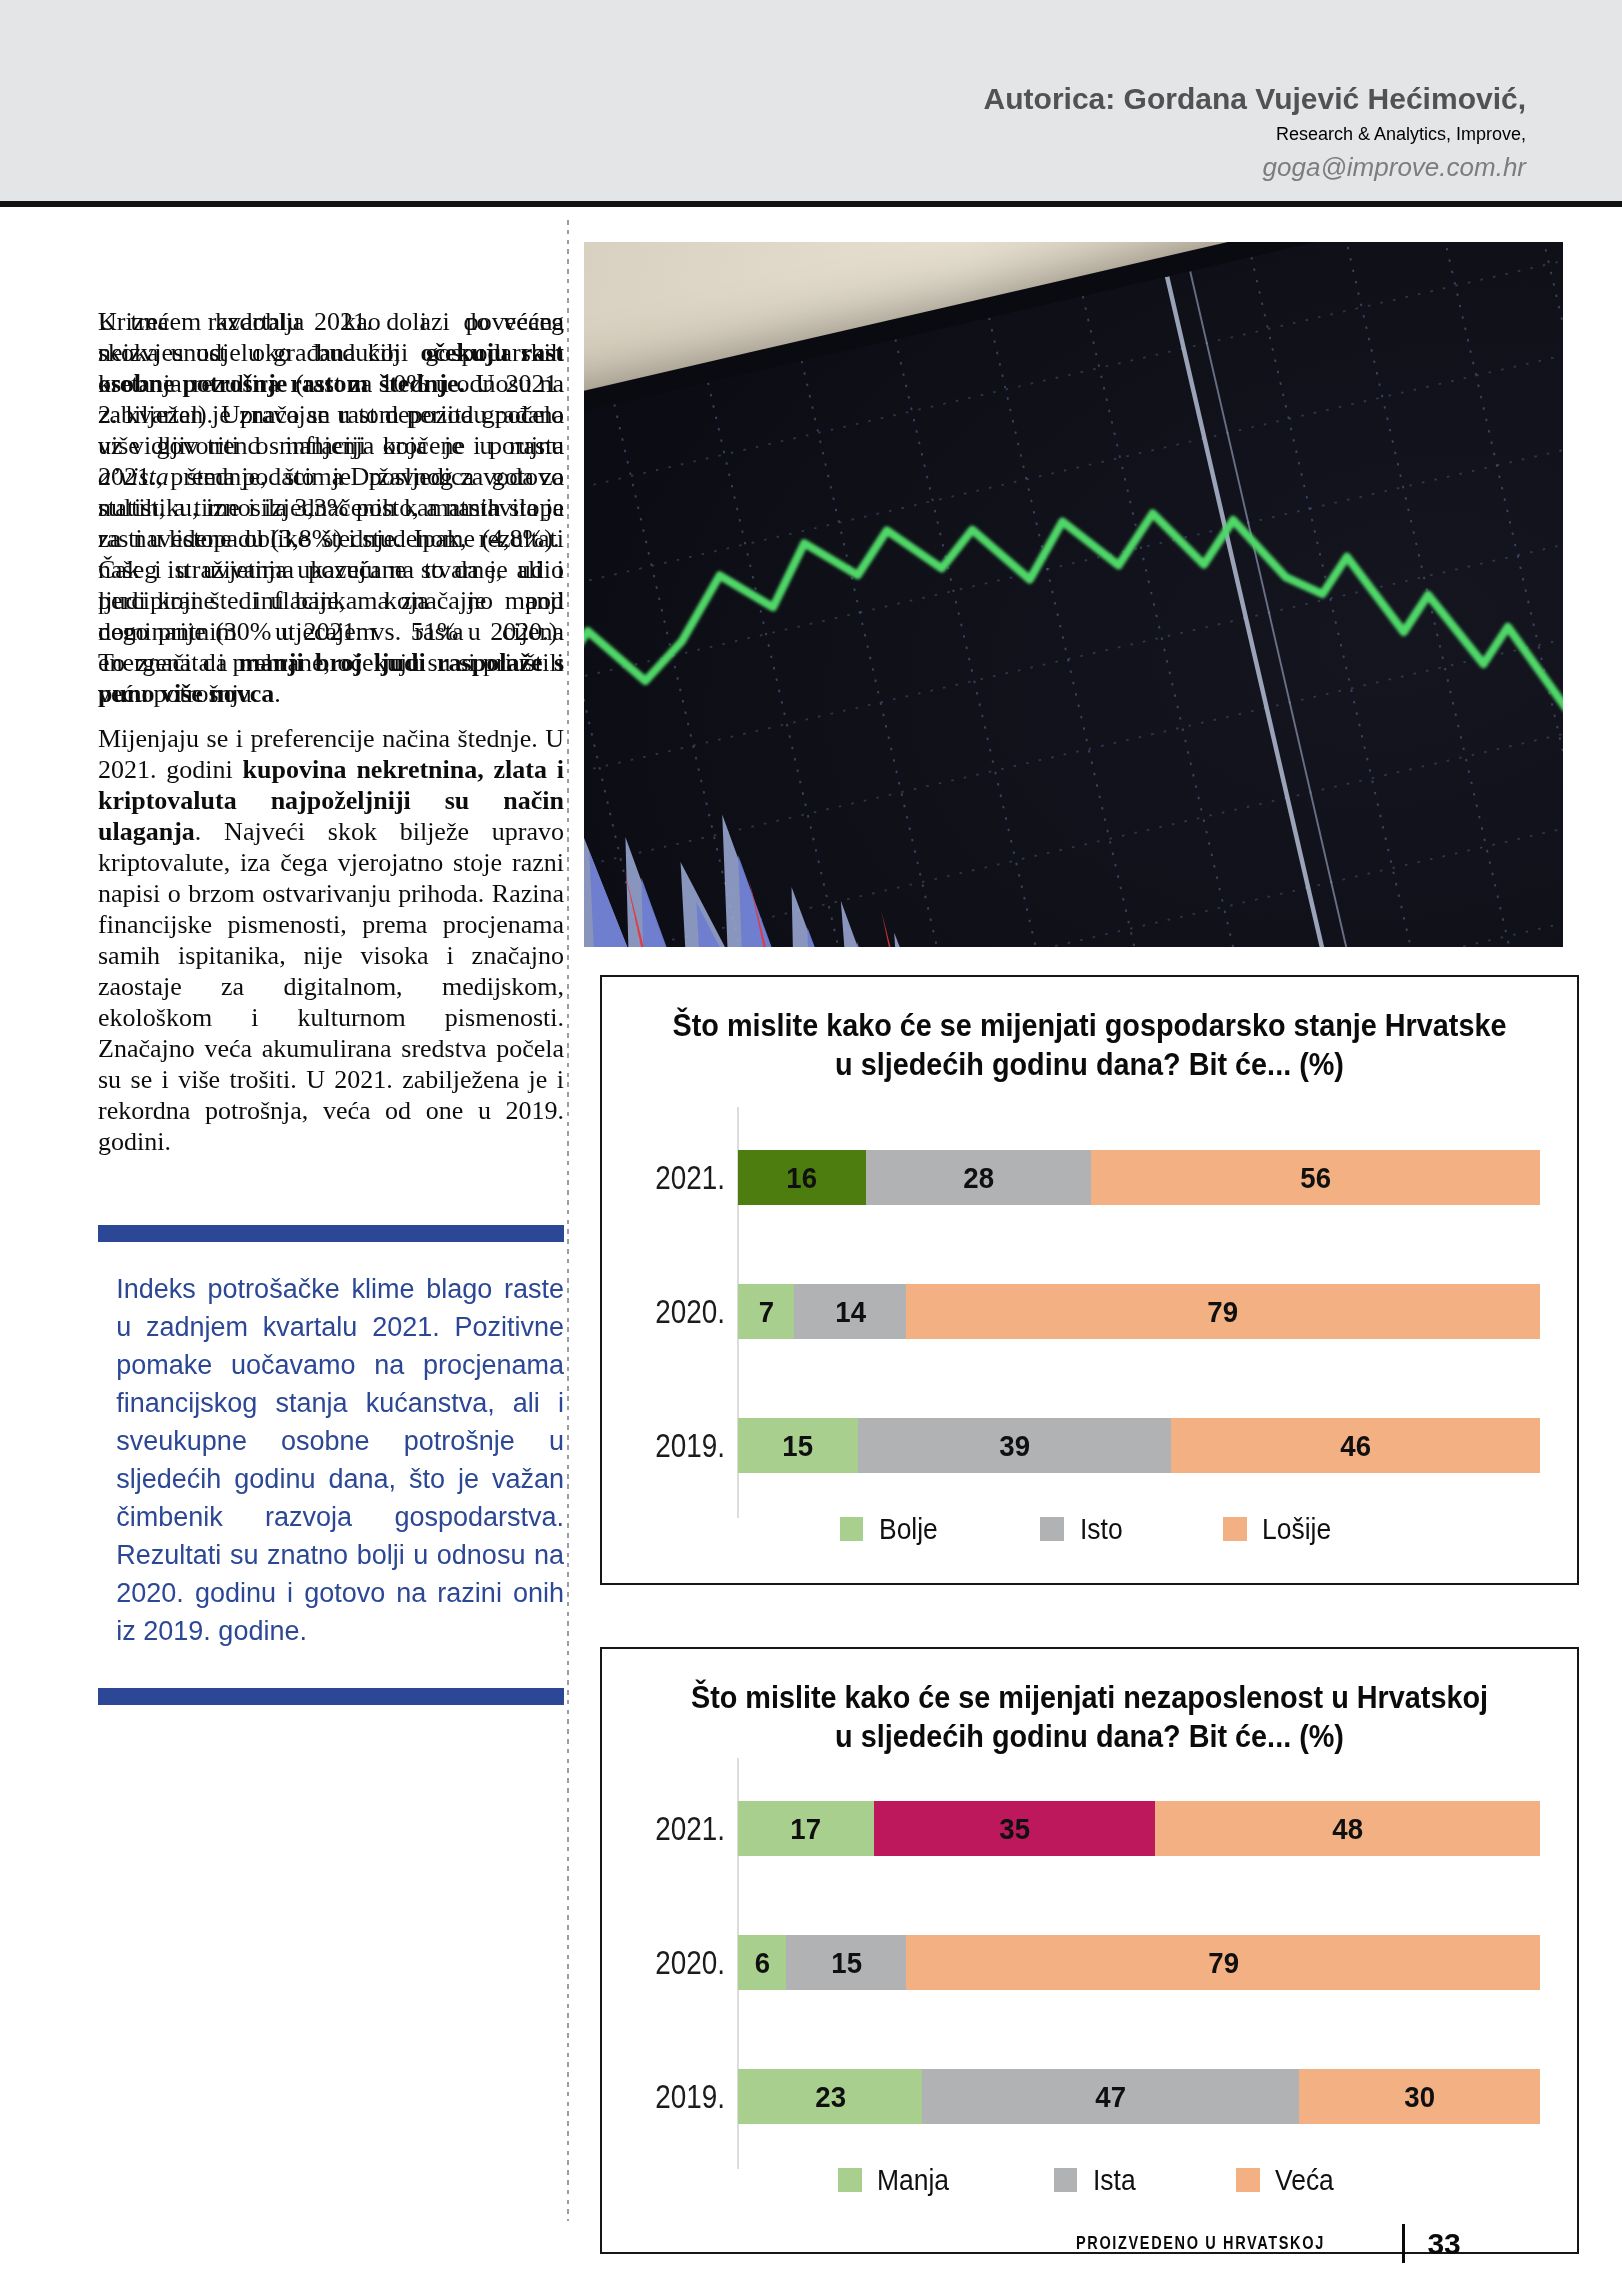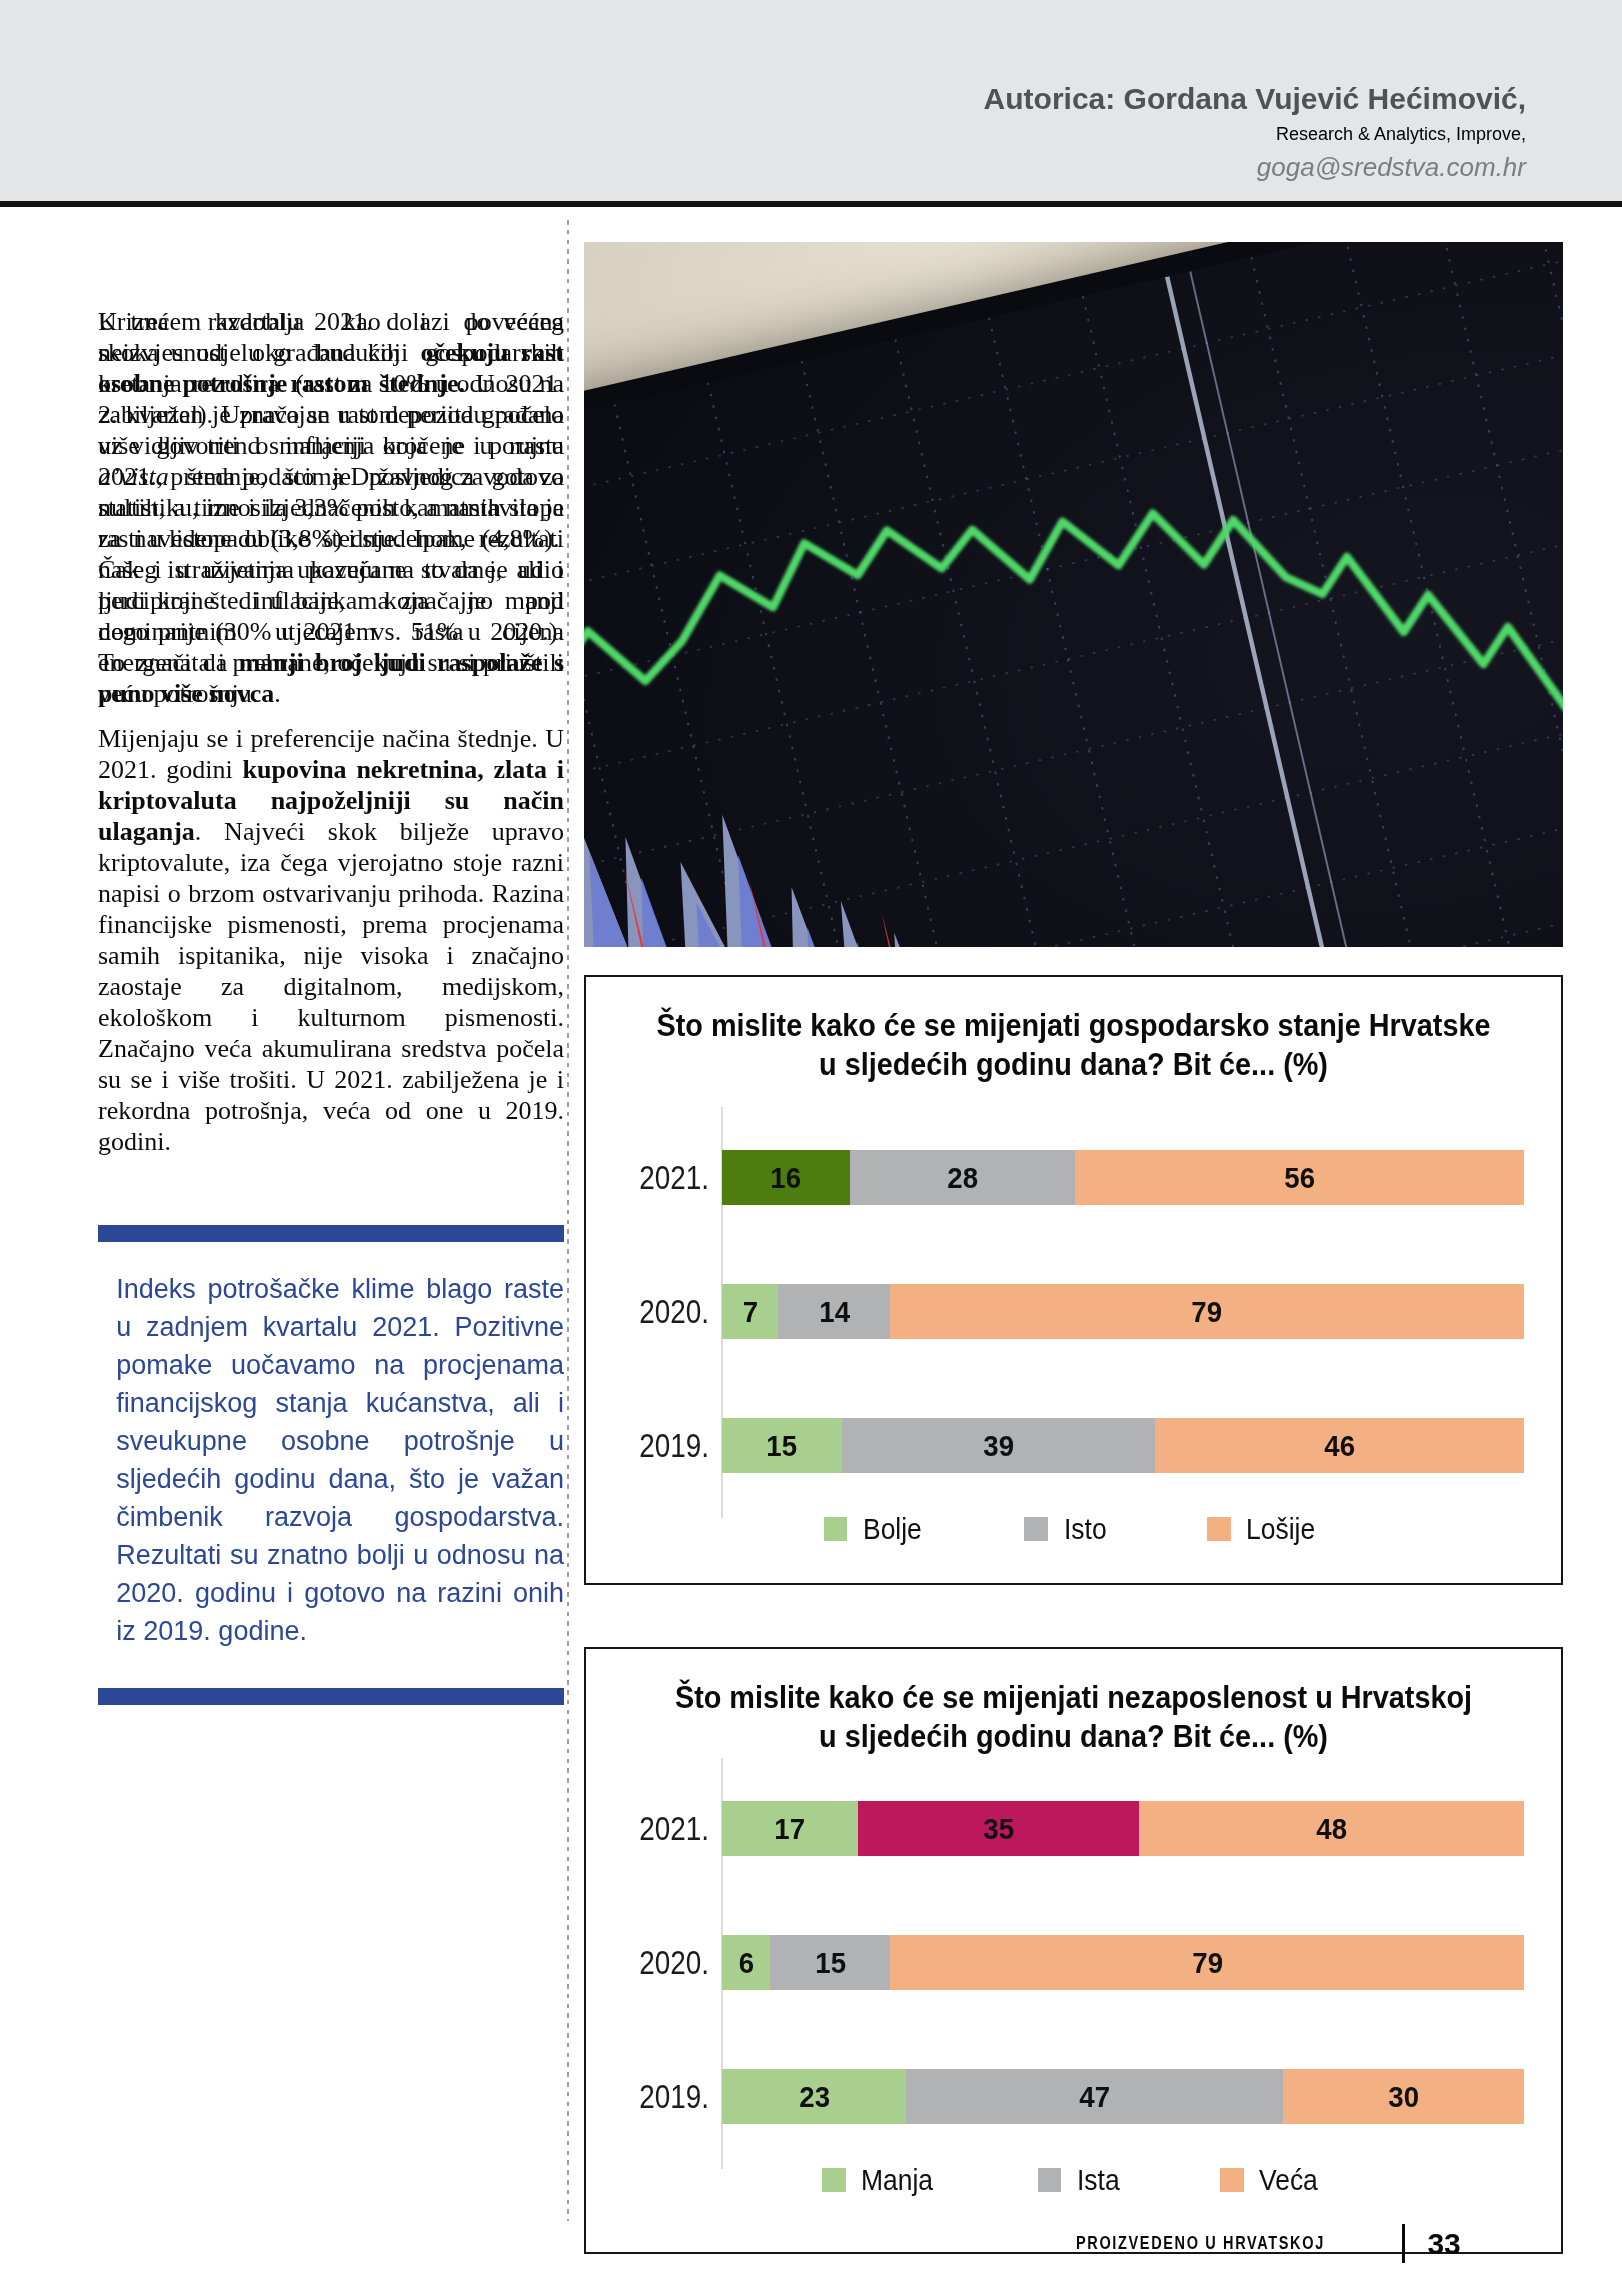--- a/index.html
+++ b/index.html
@@ -42,21 +42,21 @@
   .photo{position:relative;width:979px;height:705px;overflow:hidden;
          background:linear-gradient(100deg,#d8d0c0 0%,#e7e0d1 35%,#d5ccba 75%,#cfc5b2 100%);}
   .tablet{position:absolute;left:-12%;top:9%;width:142%;height:132%;
           transform:rotate(-13deg);transform-origin:38% 38%;
           background:#0a0b10;border-radius:46px;box-shadow:0 0 59px rgba(40,35,25,.5);}
   .screen{position:absolute;left:22px;top:19.6px;right:22px;bottom:19.6px;border-radius:27.5px;overflow:hidden;
           background:radial-gradient(120% 120% at 68% 45%,#14151f 0%,#0c0d14 55%,#070810 100%);}
   .screen svg{width:100%;height:100%;display:block;}
 
   
-  .chart-box{position:absolute;left:0;width:979px;border:2.6px solid #161616;background:#ffffff;box-sizing:border-box;}
+  .chart-box{position:absolute;left:16px;width:979px;border:2.6px solid #161616;background:#ffffff;box-sizing:border-box;}
   .chart1{top:733px;height:610px;}
   .chart2{top:1373px;height:607px;margin-top:32px;}
   .ctitle{margin-top:29px;text-align:center;font-family:"Liberation Sans",sans-serif;
           font-weight:700;font-size:32px;line-height:39px;color:#0b0b0b;transform:scaleX(.9);}
   .axis{position:absolute;left:135px;width:2px;background:#dcdcdc;}
   .rows{position:absolute;left:136px;width:802px;top:0;height:100%;}
   .row{position:absolute;left:0;width:100%;height:55px;display:flex;}
   .year{position:absolute;right:100%;margin-right:13px;top:0;height:55px;line-height:55px;
         font-family:"Liberation Sans",sans-serif;font-size:34px;color:#1b1b1b;white-space:nowrap;
         transform:scaleX(.82);transform-origin:right center;}
@@ -78,21 +78,21 @@
 </style>
 </head>
 <body>
 
 <div class="page">
 
   <div class="header">
     <div class="header-inner">
       <div class="h-author">Autorica: Gordana Vujević Hećimović,</div>
       <div class="h-dept">Research &amp; Analytics, Improve,</div>
-      <div class="h-mail">goga@sredstva.com.hr</div>
+      <div class="h-mail">goga@improve.com.hr</div>
     </div>
   </div>
   <div class="header-rule"></div>
 
   <div class="col-sep"></div>
 
   <div class="left-col">
     <p class="bpar p1"><span>Krizna razdoblja kao i povećana neizvjesnost oko budućih gospodarskih kretanja rezultira </span><span class="b">rastom štednje.</span><span> U 2021. zabilježen je značajan rast depozita građana uz vidljiv trend smanjenja oročene i porasta </span><span class="i">a’vista</span><span> štednje, što je posljedica gotovo nultih, a time i izjednačenih kamatnih stopa za navedene oblike štednje. Ipak, rezultati našeg istraživanja ukazuju na to da je udio ljudi koji štedi u bankama značajno manji nego prije (30% u 2021. vs. 51% u 2020.). To znači da </span><span class="b">manji broj ljudi raspolaže s puno više novca</span><span>.</span></p>
     <p class="bpar p2"><span>Mijenjaju se i preferencije načina štednje. U 2021. godini </span><span class="b">kupovina nekretnina, zlata i kriptovaluta najpoželjniji su način ulaganja</span><span>. Najveći skok bilježe upravo kriptovalute, iza čega vjerojatno stoje razni napisi o brzom ostvarivanju prihoda. Razina financijske pismenosti, prema procjenama samih ispitanika, nije visoka i značajno zaostaje za digitalnom, medijskom, ekološkom i kulturnom pismenosti. Značajno veća akumulirana sredstva počela su se i više trošiti. U 2021. zabilježena je i rekordna potrošnja, veća od one u 2019. godini.</span></p>
 

